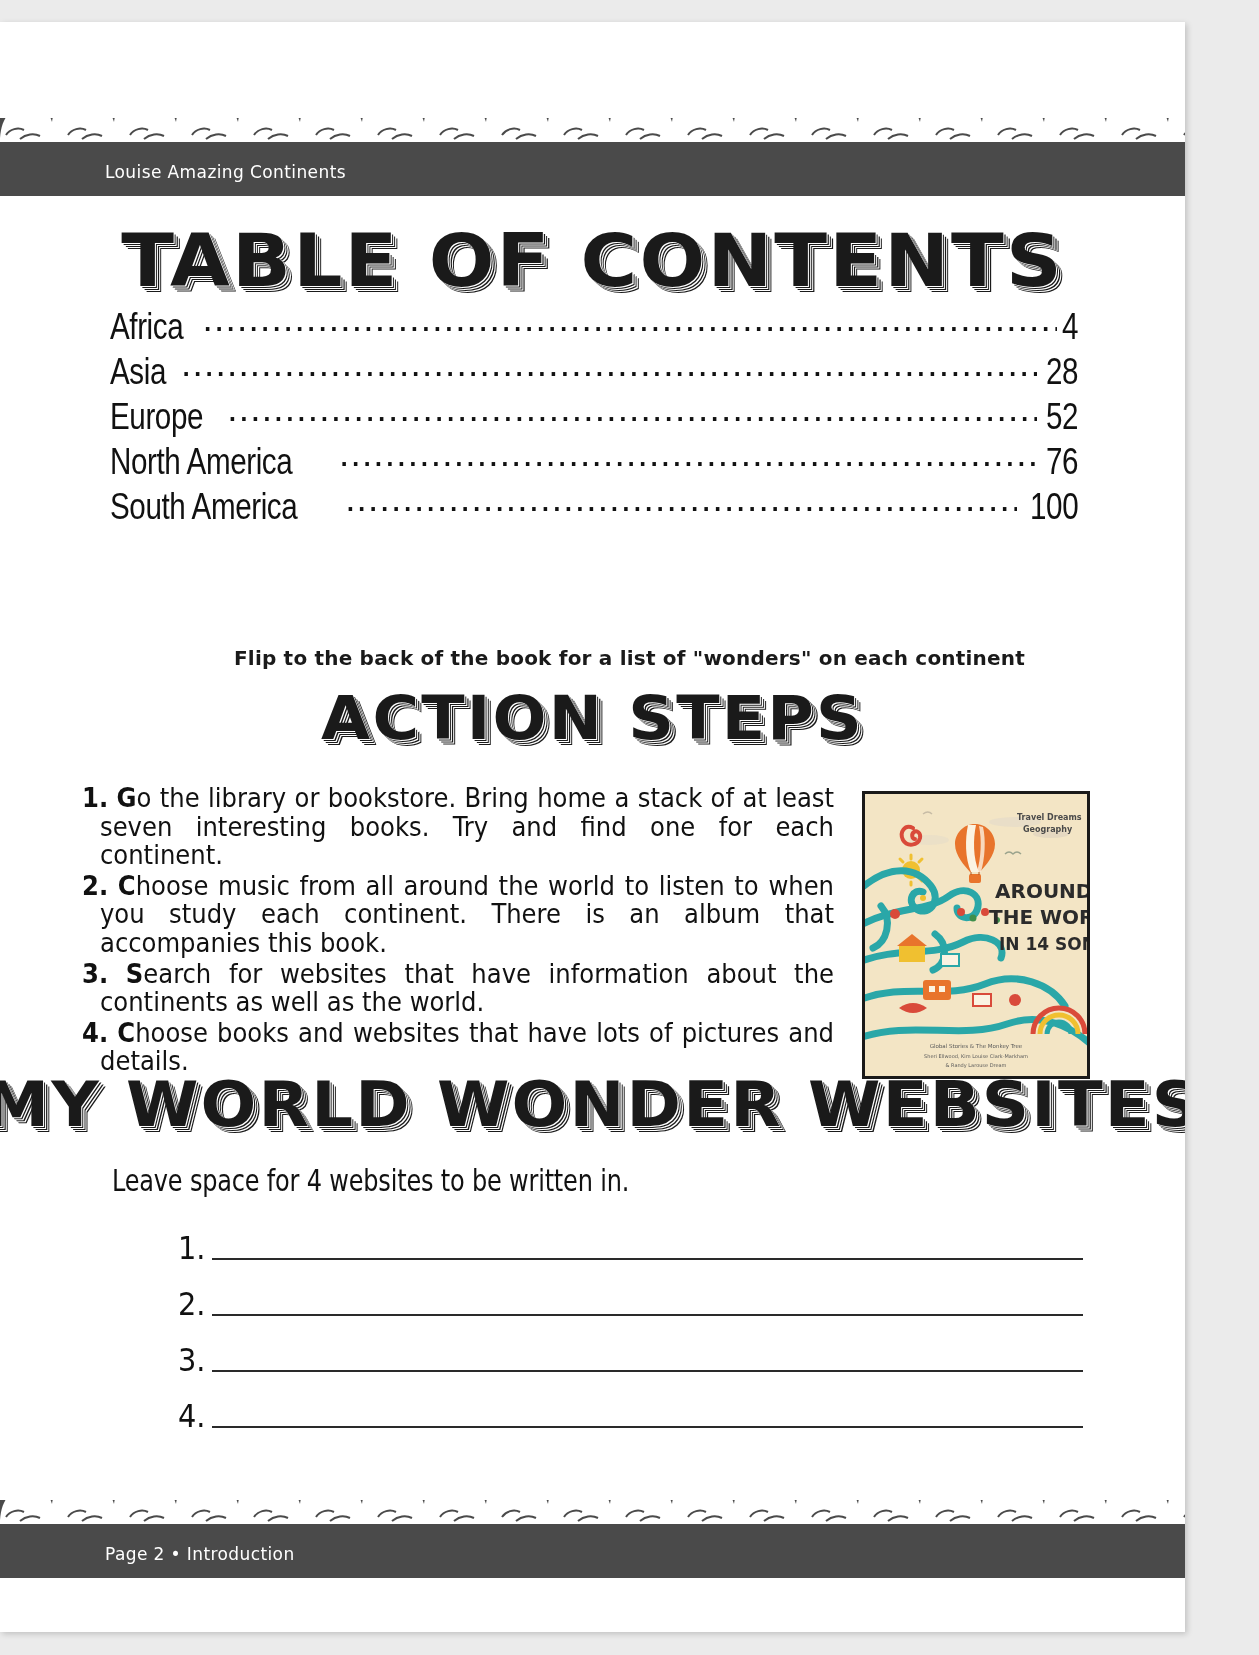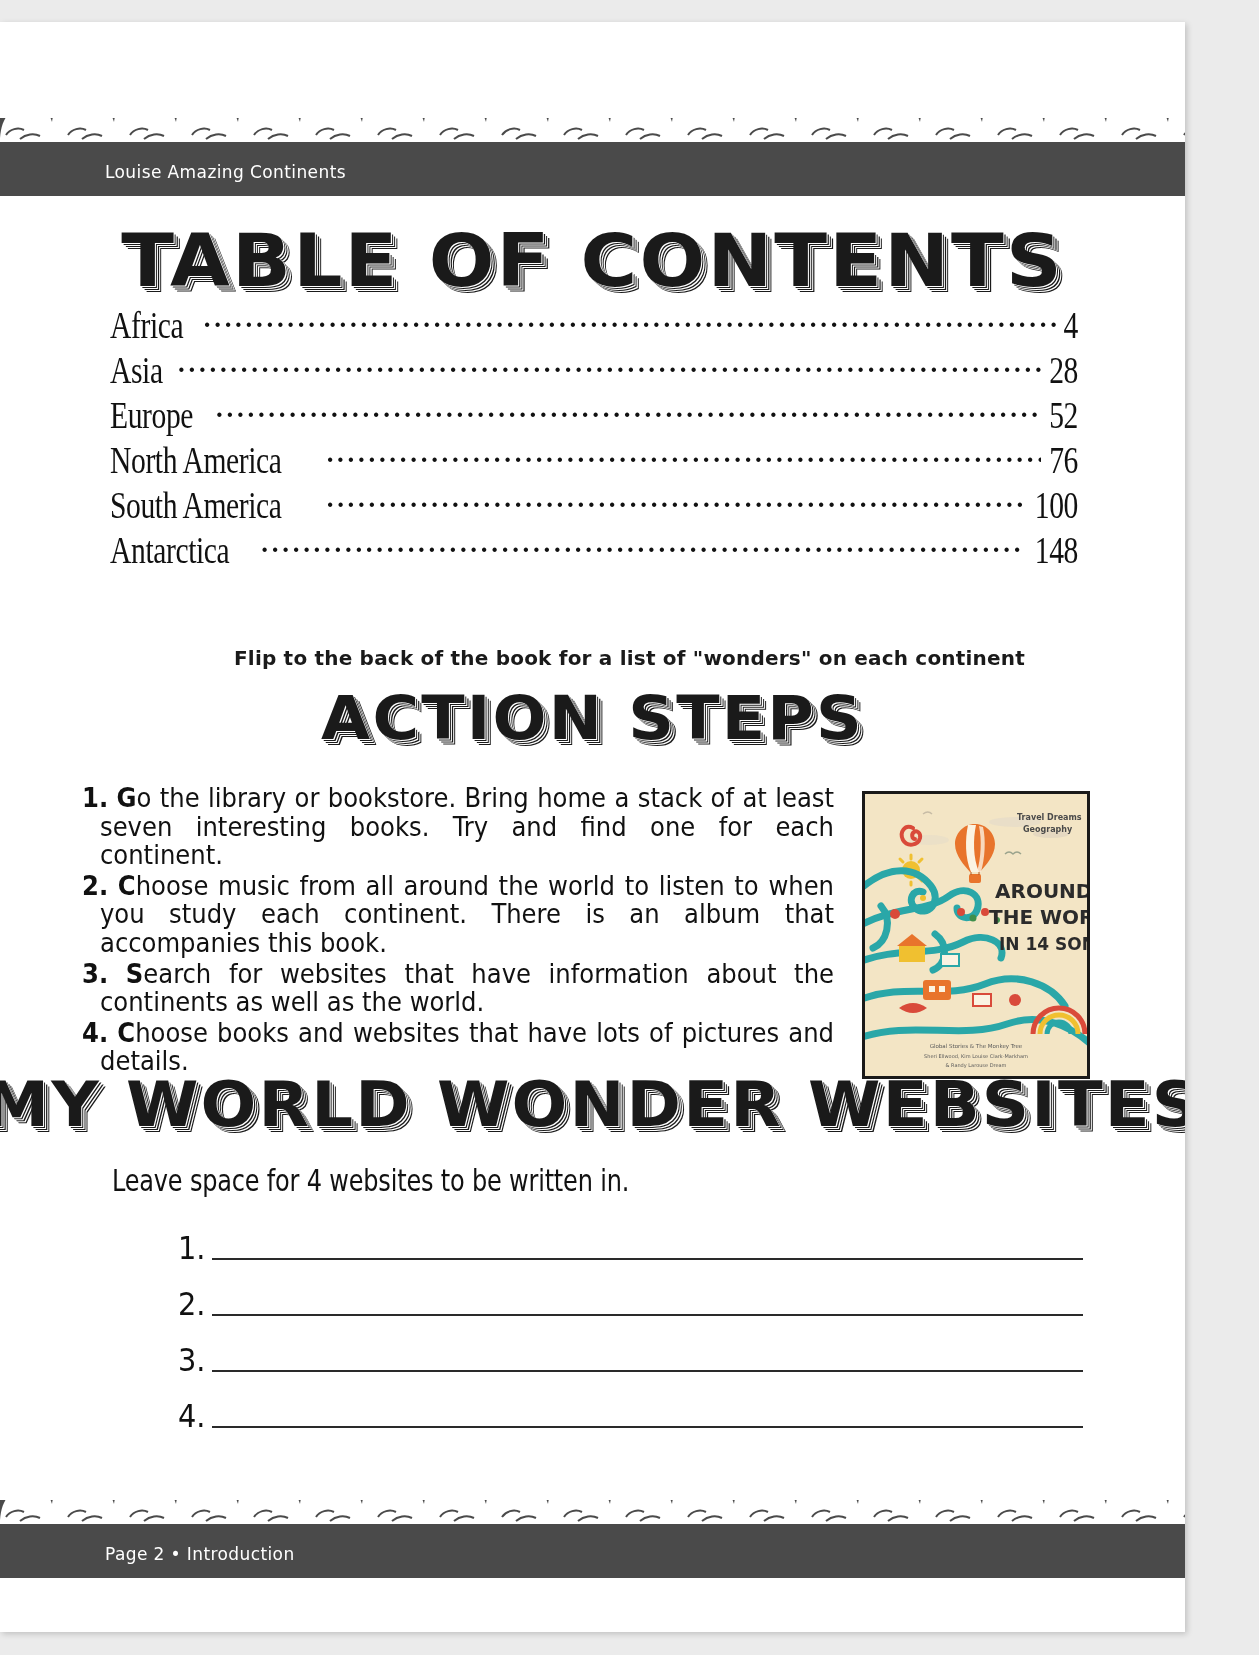--- a/index.html
+++ b/index.html
@@ -98,23 +98,23 @@
 
   
   .toc {
     position: absolute;
     left: 110px;
     top: 281px;
     width: 968px;
   }
   .toc-row {
     display: flex;
-    align-items: center;
+    align-items: flex-end;
     height: 45px;
-    font-family: Liberation Serif, serif;
+    font-family: Liberation Sans, sans-serif;
     font-size: 37px;
     color: #111;
     white-space: nowrap;
     overflow: hidden;
   }
   .toc-name { flex: 0 0 auto; letter-spacing: -0.5px; transform: scaleX(0.8); transform-origin: left center; }
   .toc-dots {
     flex: 1 1 auto;
     margin: 0 1px;
     overflow: hidden;
@@ -278,25 +278,20 @@
       <div class="toc-row">
         <span class="toc-name">North America</span>
         <span class="toc-dots"></span>
         <span class="toc-page">76</span>
       </div>
       <div class="toc-row">
         <span class="toc-name">South America</span>
         <span class="toc-dots"></span>
         <span class="toc-page">100</span>
       </div>
-      <div class="toc-row">
-        <span class="toc-name">Antarctica</span>
-        <span class="toc-dots"></span>
-        <span class="toc-page">148</span>
-      </div>
     </div>
 
     <div class="toc-note">Flip to the back of the book for a list of "wonders" on each continent</div>
 
     <div class="display" id="action-title">ACTION STEPS</div>
 
     <div class="steps">
       <p class="step">
         <span class="num">1.</span>
         <span class="cap">G</span><span>o the library or bookstore. Bring home a stack of at least seven interesting books. Try and find one for each continent.</span>

